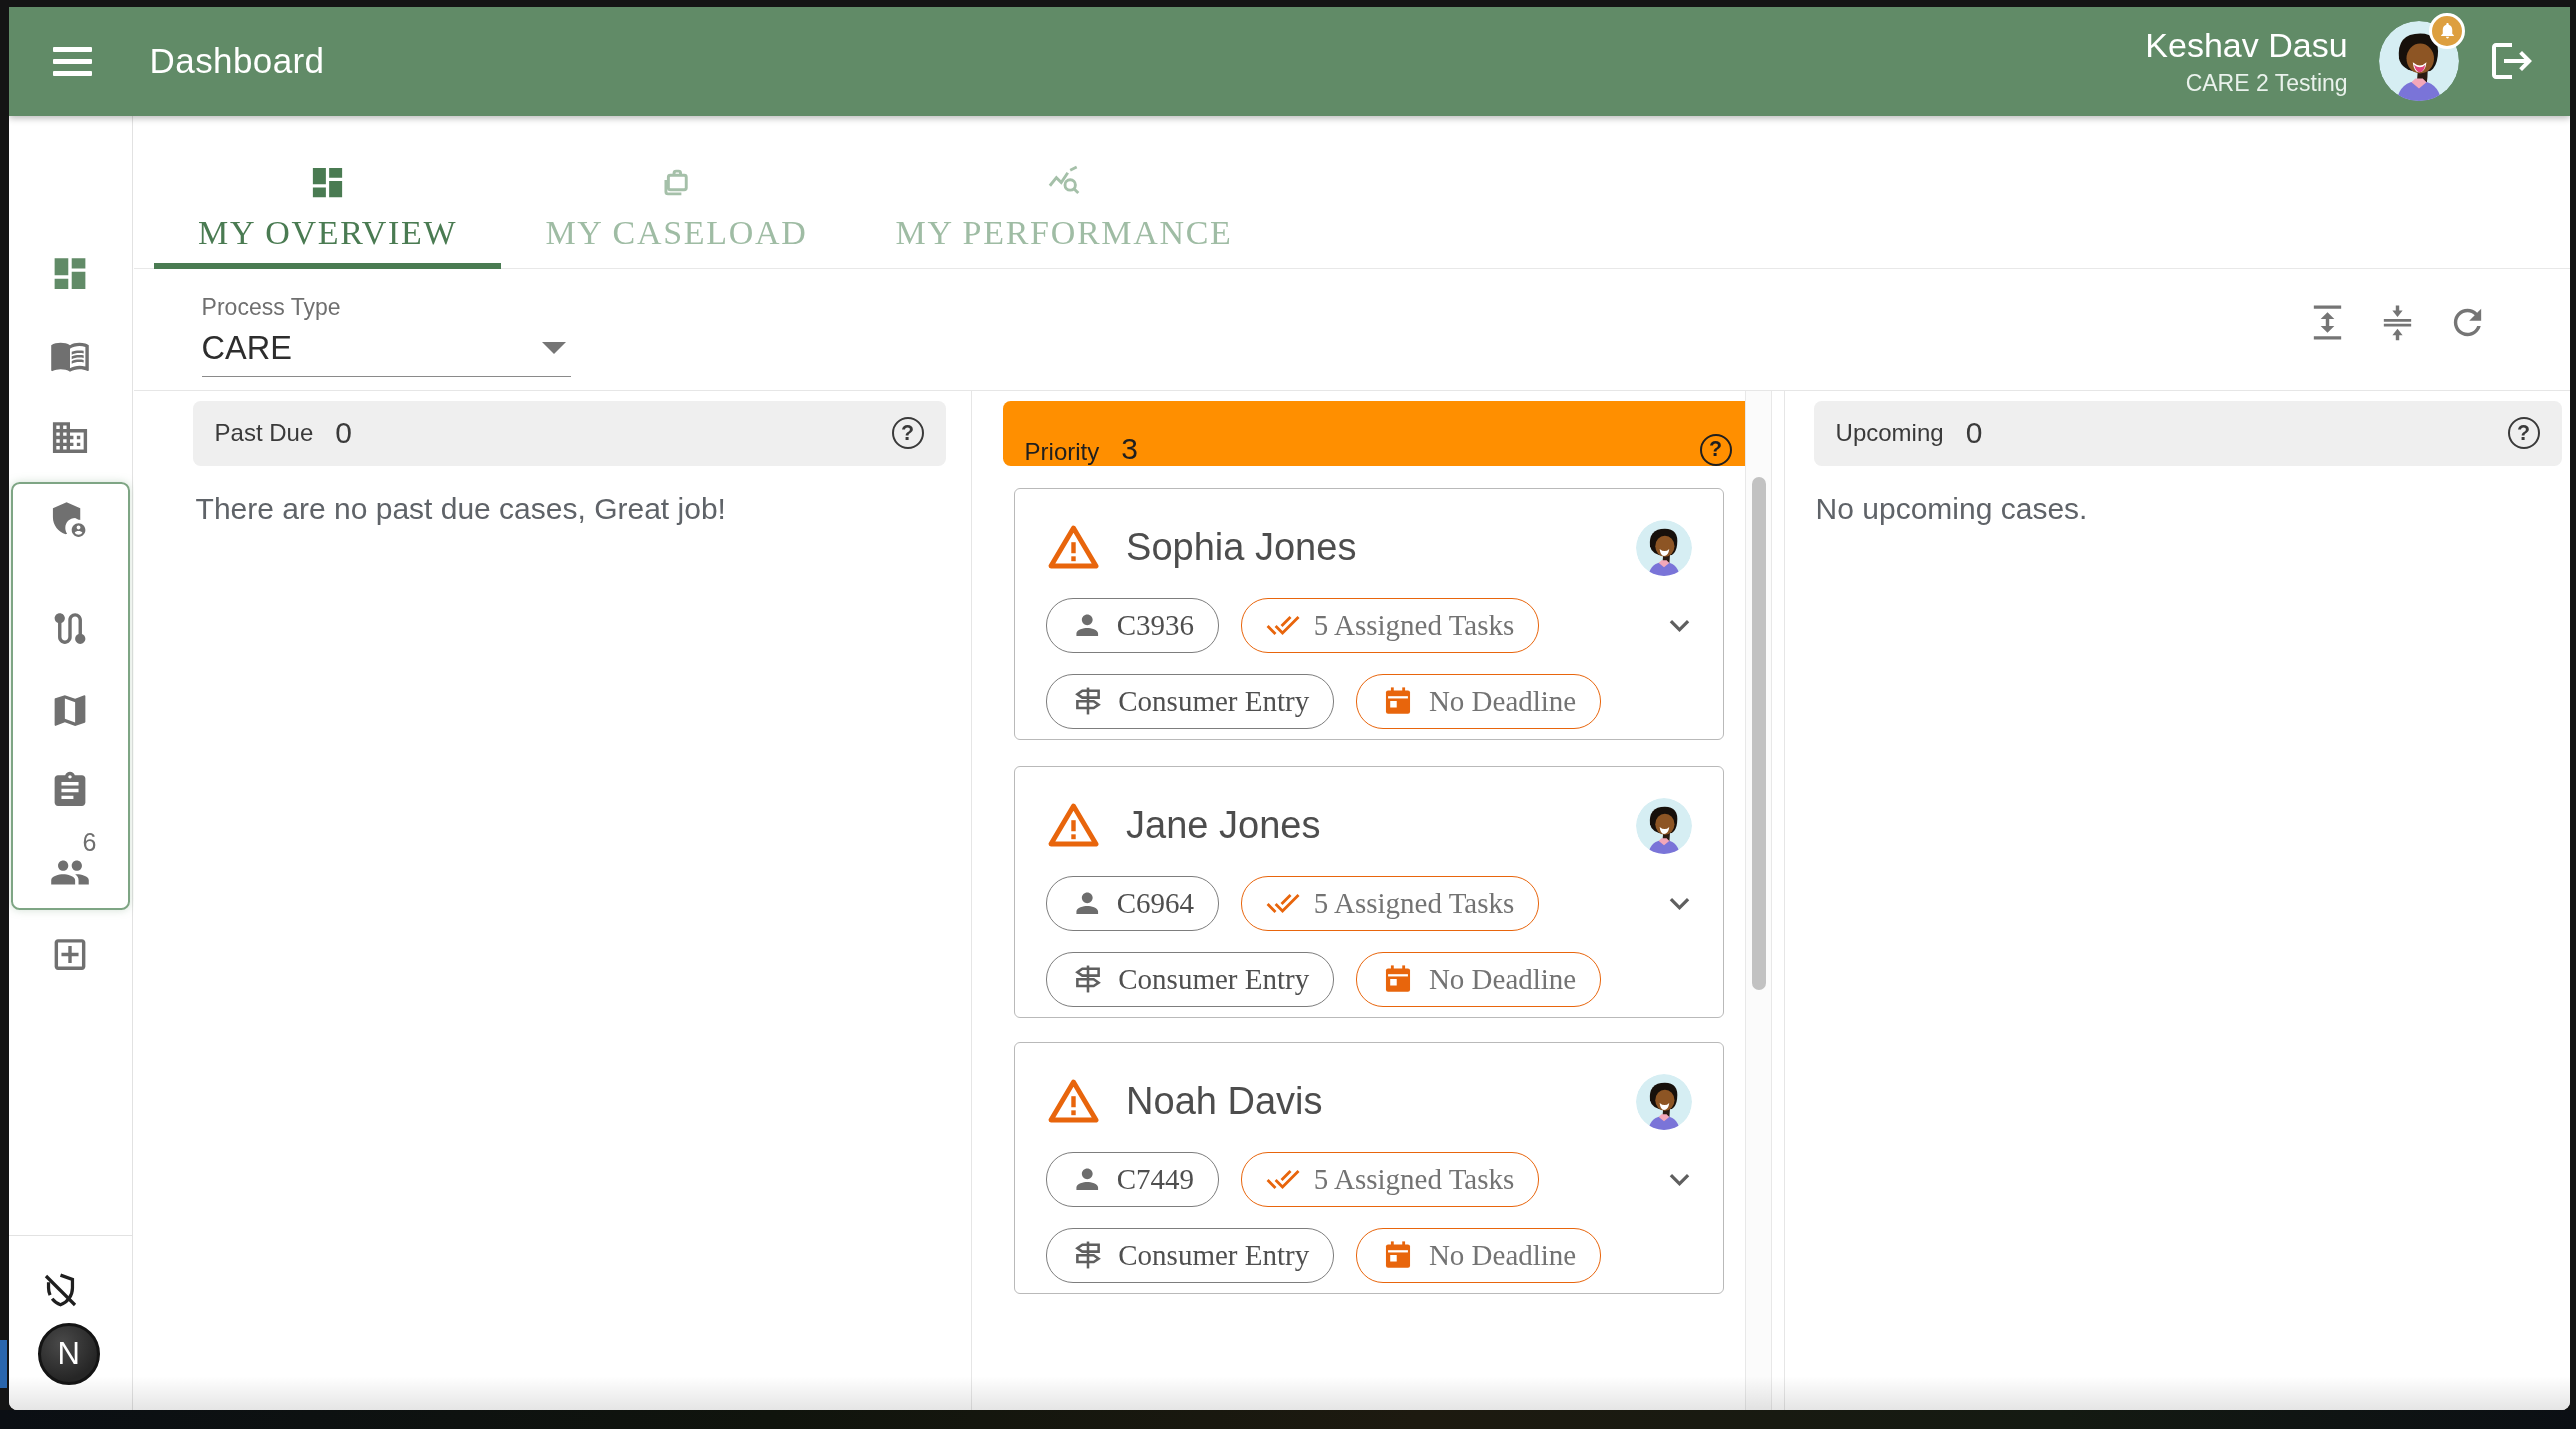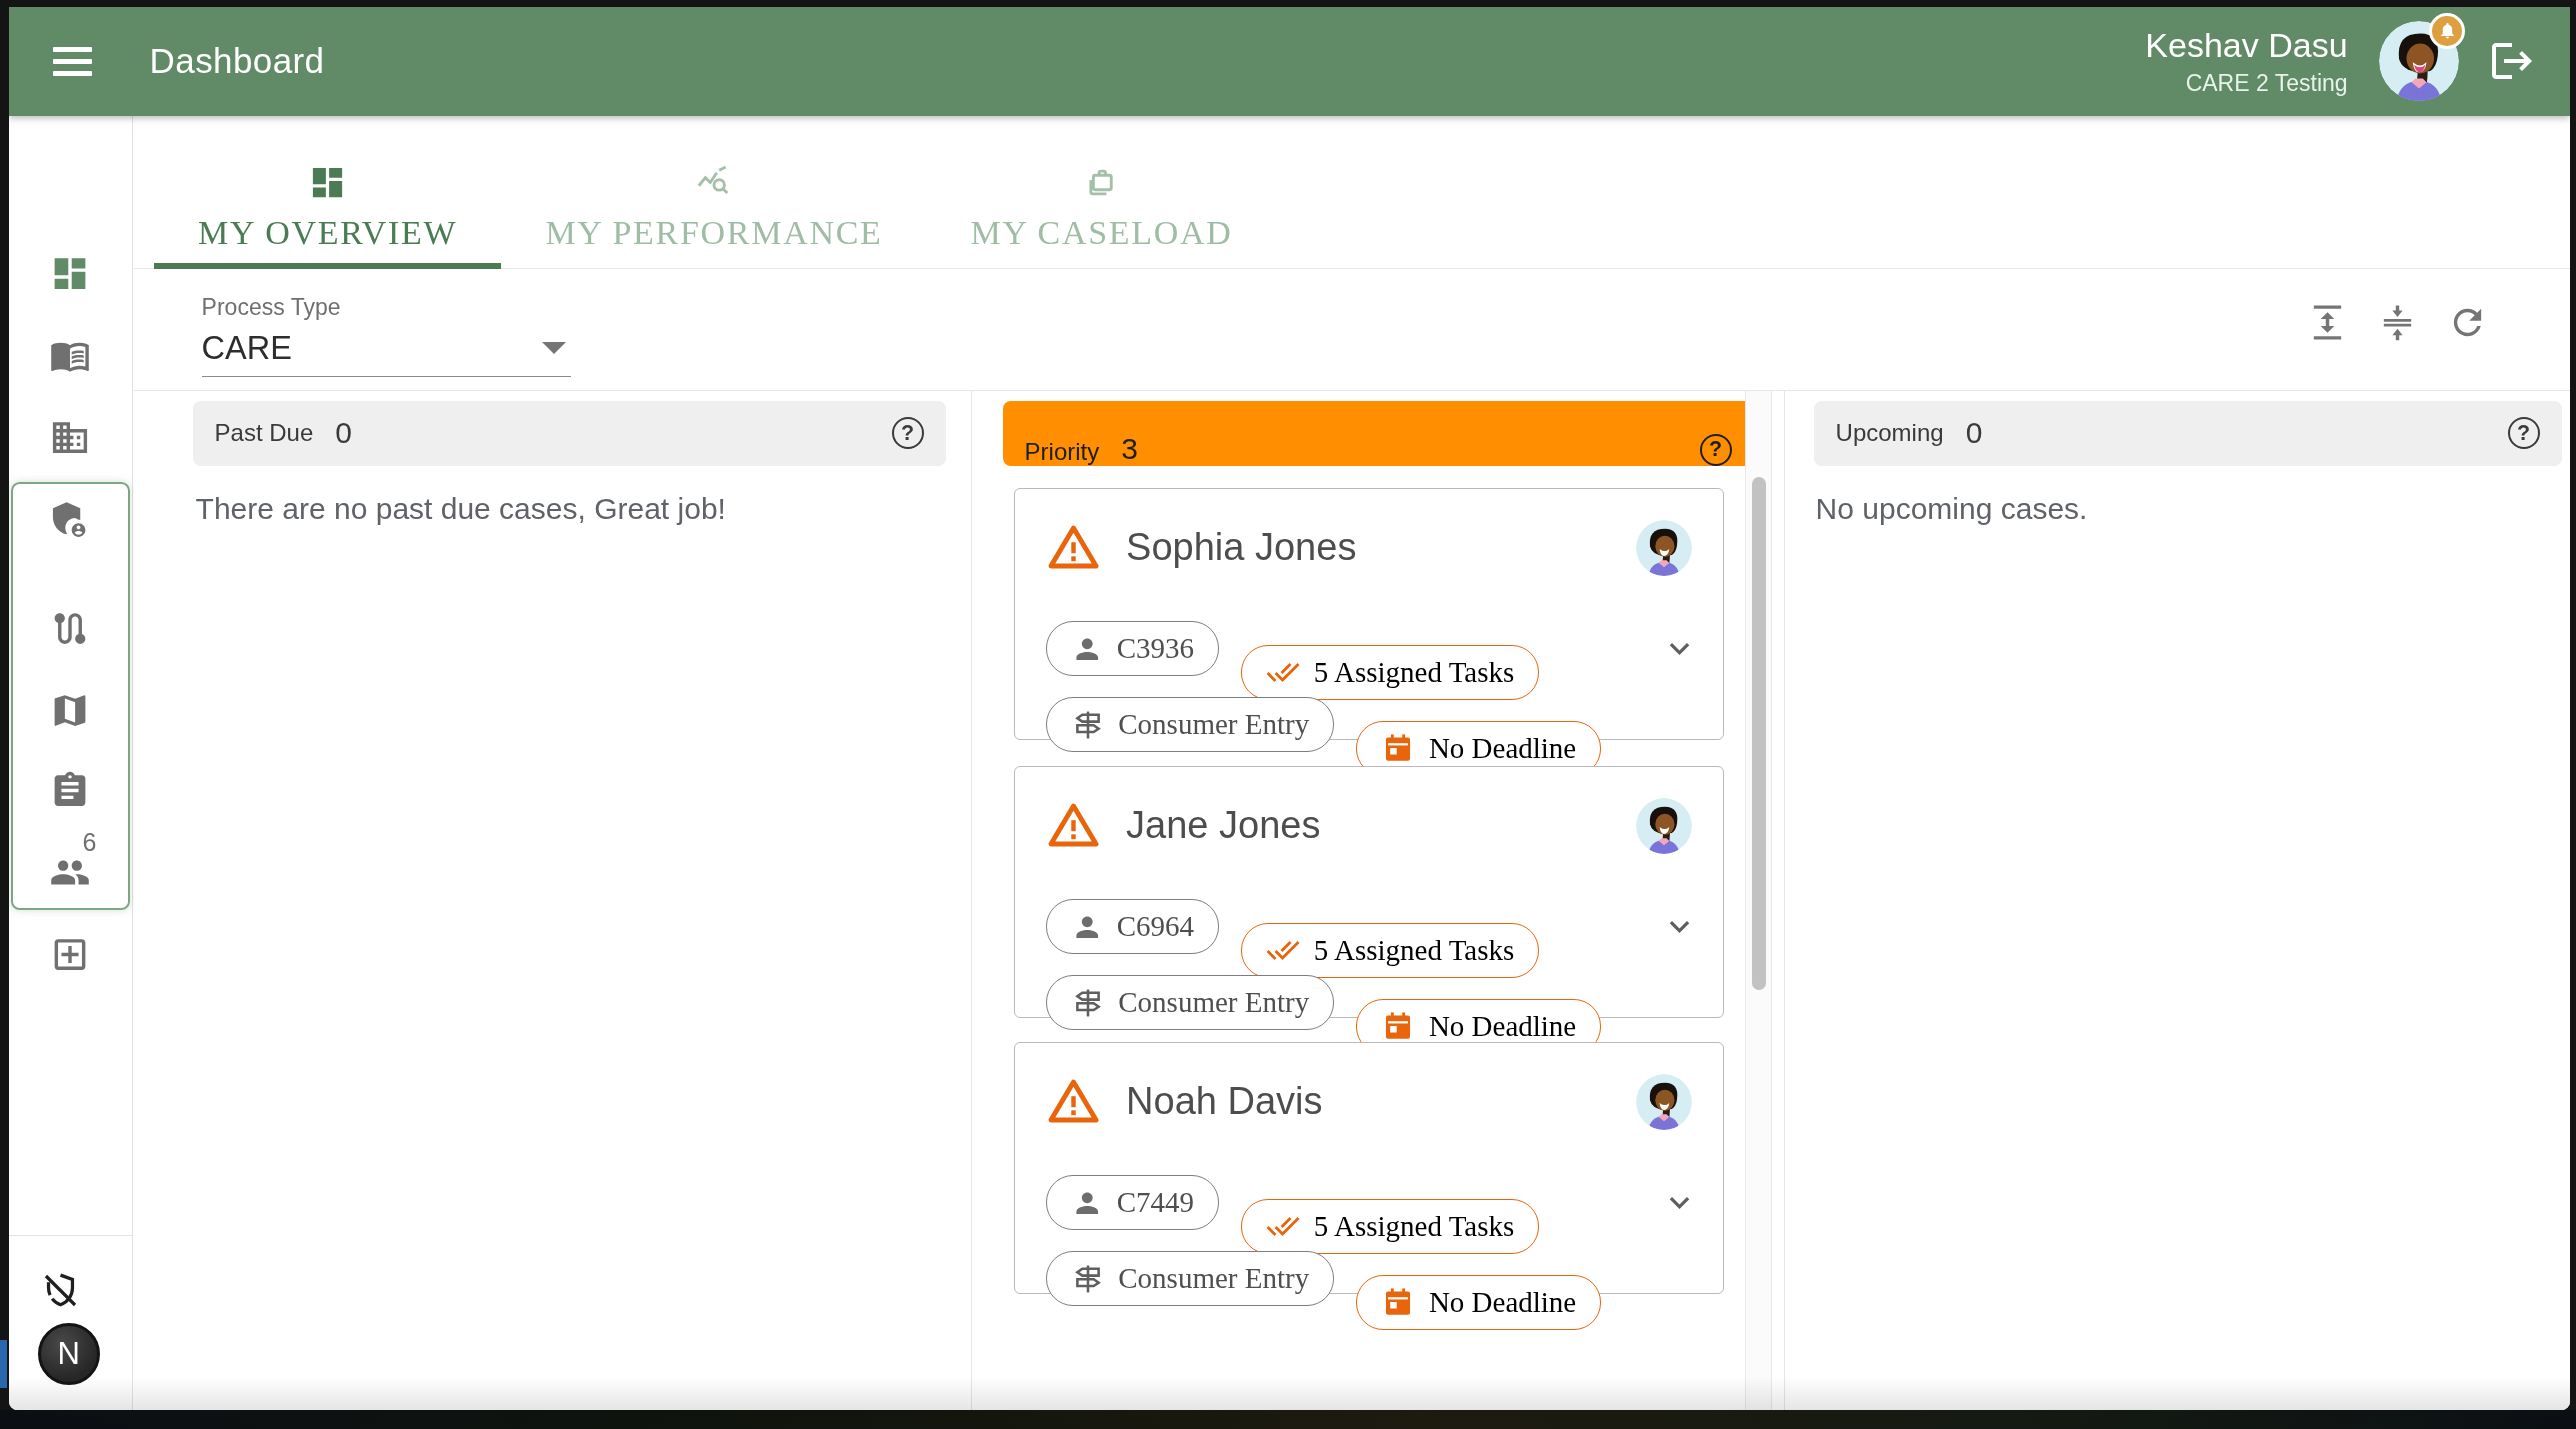--- a/index.html
+++ b/index.html
@@ -85,21 +85,21 @@
   .card{position:absolute;left:880px;width:710px;height:252px;background:#fff;
         border:1.7px solid #b9b9b9;border-radius:6px;cursor:pointer;}
   .card .r1{position:absolute;left:32.5px;right:31px;top:31px;display:flex;align-items:center;}
   .card-name{font-size:38px;color:#4d4d4d;margin-left:26px;}
   .card-avatar{margin-left:auto;width:56px;height:56px;border-radius:50%;overflow:hidden;}
   .card .r2{position:absolute;left:31px;right:24px;top:109px;display:flex;align-items:center;gap:22px;}
   .card .r3{position:absolute;left:31px;top:185px;display:flex;align-items:center;gap:22px;}
   .chip{display:inline-flex;align-items:center;height:55px;border-radius:27px;padding:0 24px;gap:13.7px;
         font-family:"Liberation Serif",serif;font-size:29px;background:#fff;justify-content:center;}
   .chip.gray{border:1.7px solid #7d7d7d;color:#4f4f4f;}
-  .chip.orange{border:1.7px solid #e8650c;color:#000000;margin-top:47px;}
+  .chip.orange{border:1.7px solid #e8650c;color:#737373;}
   .chevron{margin-left:auto;width:39px;height:39px;cursor:pointer;}
 
   
   .pscroll{position:absolute;left:1611px;top:275px;width:27px;height:1019px;background:#fbfbfb;
            border-left:0.9px solid #e8e8e8;border-right:0.9px solid #e8e8e8;}
   .pthumb{position:absolute;left:6px;top:86px;width:14.5px;height:513px;border-radius:7.7px;background:#c2c2c2;}
 
   .bottom-fade{position:absolute;left:0;bottom:0;width:2561px;height:34px;
                background:linear-gradient(180deg,rgba(255,255,255,0),rgba(0,0,0,.10));}
   svg{display:block;}
@@ -202,34 +202,34 @@
       <div class="tabs">
         <button class="tab active">
           <svg width="39" height="39" viewBox="0 0 24 24" fill="#4a7b52">
             <path d="M3 13h8V3H3v10zm0 8h8v-6H3v6zm10 0h8V11h-8v10zm0-18v6h8V3h-8z"></path>
           </svg>
           <span class="tab-label">MY OVERVIEW</span>
           <span class="indicator"></span>
         </button>
         <button class="tab inactive">
           <svg width="39" height="39" viewBox="0 0 24 24" fill="none" stroke="#a5c0a9" stroke-width="1.8">
+            <rect x="7" y="7.5" width="11" height="9" rx="1.2"></rect>
+            <path d="M10.5 7.5V6.2c0-.7.5-1.2 1.2-1.2h1.6c.7 0 1.2.5 1.2 1.2v1.3"></path>
+            <path d="M5.5 10.5v7.2c0 .7.5 1.3 1.2 1.3h8.3"></path>
+          </svg>
+          <span class="tab-label">MY CASELOAD</span>
+        </button>
+        <button class="tab inactive">
+          <svg width="39" height="39" viewBox="0 0 24 24" fill="none" stroke="#a5c0a9" stroke-width="1.8">
             <polyline points="3,14 7,9 10,12 14,6"></polyline>
             <line x1="15.5" y1="4.5" x2="19.5" y2="2.5"></line>
             <circle cx="15.5" cy="13.5" r="3.2"></circle>
             <line x1="17.8" y1="15.8" x2="20.5" y2="18.5"></line>
           </svg>
           <span class="tab-label">MY PERFORMANCE</span>
-        </button>
-        <button class="tab inactive">
-          <svg width="39" height="39" viewBox="0 0 24 24" fill="none" stroke="#a5c0a9" stroke-width="1.8">
-            <rect x="7" y="7.5" width="11" height="9" rx="1.2"></rect>
-            <path d="M10.5 7.5V6.2c0-.7.5-1.2 1.2-1.2h1.6c.7 0 1.2.5 1.2 1.2v1.3"></path>
-            <path d="M5.5 10.5v7.2c0 .7.5 1.3 1.2 1.3h8.3"></path>
-          </svg>
-          <span class="tab-label">MY CASELOAD</span>
         </button>
       </div>
 
       <div class="filter-label">Process Type</div>
       <div class="select">
         <span class="select-value">CARE</span>
         <span class="select-arrow"></span>
       </div>
 
       <div class="toolbar-icons">

